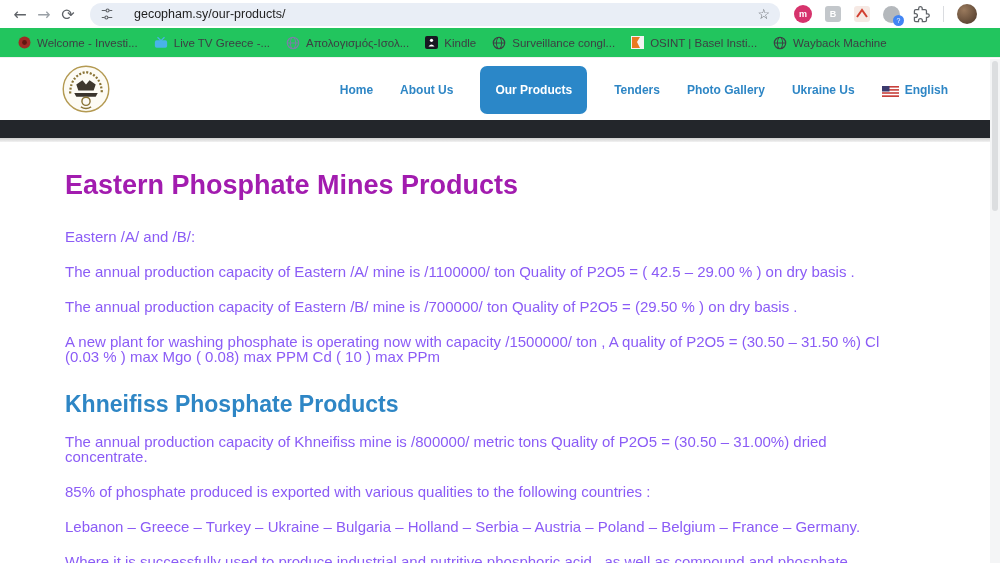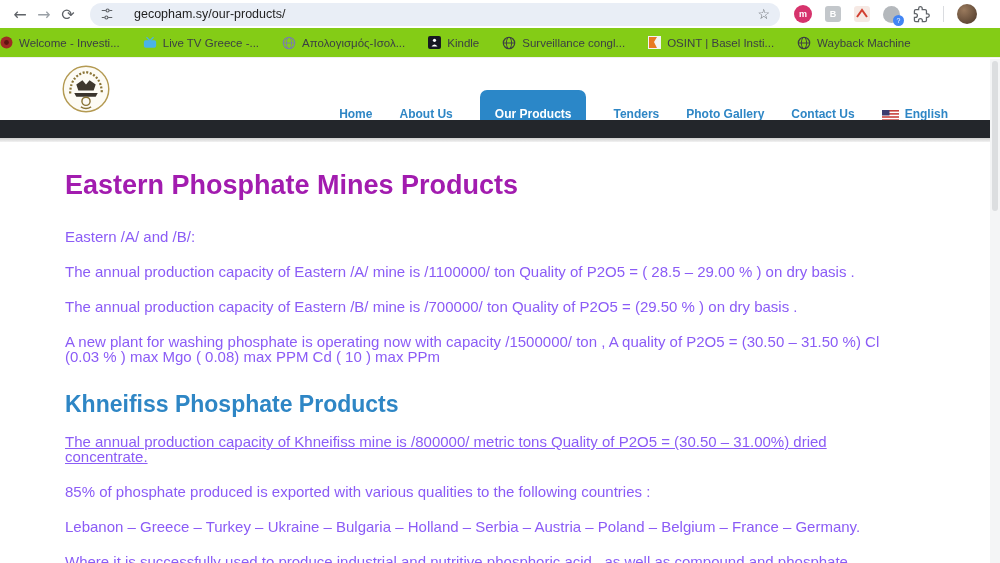--- a/index.html
+++ b/index.html
@@ -26,49 +26,49 @@
            font-size:9px; font-weight:bold; display:flex; align-items:center; justify-content:center; }
   .ext-help { position:relative; width:17px; height:17px; border-radius:50%; background:#b4b8bc; }
   .ext-help .badge { position:absolute; right:-4px; bottom:-3px; width:11px; height:11px;
                      border-radius:50%; background:#4285f4; color:#fff; font-size:7px;
                      display:flex; align-items:center; justify-content:center; }
   .divider { width:1px; height:16px; background:#dadce0; }
   .avatar { width:20px; height:20px; border-radius:50%;
             background:radial-gradient(circle at 35% 30%, #9a7a5d, #5d4634 75%); }
 
   
-  .bookmarks { position:absolute; top:28px; left:0; right:0; height:30px; background:#84cc16;
-               display:flex; align-items:center; padding:0 0; gap:23px;
+  .bookmarks { position:absolute; top:28px; left:0; right:0; height:30px; background:#22c55e;
+               display:flex; align-items:center; padding:0 18px; gap:16px;
                border-bottom:1px solid #f0f0f0; }
   .bm { display:flex; align-items:center; gap:6px; font-size:11.5px; color:#3c4043; cursor:pointer;
         white-space:nowrap; }
   .globe-gray { color:#3c4043; } .globe-purple { color:#7b7fa8; }
 
   
   .site-header { position:absolute; top:59px; left:0; right:0; height:61px; background:#fff; }
   .logo { position:absolute; left:62px; top:6px; cursor:pointer; }
   .mainnav { position:absolute; right:52px; top:0; height:100%; display:flex; align-items:center;
-             gap:27px;margin-top:24px; }
+             gap:27px; }
   .navlink { font-size:12px; font-weight:bold; color:#2e86c5; cursor:pointer; white-space:nowrap; }
   .navlink.active { background:#2b87c8; color:#fff; padding:17px 15px; border-radius:7px; }
   .lang { display:flex; align-items:flex-end; gap:6px; cursor:pointer; }
   .lang span { font-size:12px; font-weight:bold; color:#2e86c5; }
 
   
   .hero-band { position:absolute; top:120px; left:0; right:10px; height:18px; background:#23262b; }
   .hero-fade { position:absolute; top:138px; left:0; right:10px; height:4px;
                background:linear-gradient(#cfcfcf,#f2f2f2); }
   .content { position:absolute; top:142px; left:0; right:10px; bottom:0; background:#fff; }
   .content h1 { margin:27px 0 0 65px; font-size:27px; line-height:32px; font-weight:bold;
                 color:#a21caf; }
   .content h2 { margin:26px 0 16px 65px; font-size:23px; line-height:28px; font-weight:bold;
                 color:#2e86c5; }
   .content p  { margin:20px 80px 0 65px; font-size:15px; line-height:15px; color:#8b5cf6; }
   .content p.first { margin-top:28px; }
-  .content h2 + p { margin-top:3px;text-decoration:underline; }
+  .content h2 + p { margin-top:3px; }
 
   
   .scrollbar { position:absolute; top:59px; right:0; width:10px; bottom:0; background:#f4f5f6; }
   .scroll-thumb { position:absolute; top:2px; left:2px; width:6px; height:150px; border-radius:3px;
                   background:#dcdee0; }
 </style>
 </head>
 <body>
 
 <div class="stage">
@@ -192,21 +192,21 @@
         <circle cx="23.5" cy="35.5" r="4" fill="none" stroke="#8a7436" stroke-width="1.4"></circle>
         <path d="M18.5 41 q5 3.2 10 0" stroke="#8a7436" fill="none" stroke-width="1.4"></path>
       </svg>
     </div>
     <div class="mainnav">
       <span class="navlink">Home</span>
       <span class="navlink">About Us</span>
       <span class="navlink active">Our Products</span>
       <span class="navlink">Tenders</span>
       <span class="navlink">Photo Gallery</span>
-      <span class="navlink">Contact Us</span>
+      <span class="navlink">Ukraine Us</span>
       <div class="lang">
         <span style="display:flex">
           <svg width="17" height="11">
             <rect width="17" height="11" fill="#fff"></rect>
             <g fill="#c8413c">
               <rect y="0" width="17" height="1.6"></rect>
                 <rect y="3.1" width="17" height="1.6"></rect>
               <rect y="6.2" width="17" height="1.6"></rect>
                 <rect y="9.3" width="17" height="1.7"></rect>
             </g>
@@ -217,21 +217,21 @@
       </div>
     </div>
   </div>
 
   <div class="hero-band"></div>
   <div class="hero-fade"></div>
 
   <div class="content">
     <h1>Eastern Phosphate Mines Products</h1>
     <p class="first">Eastern /A/ and /B/:</p>
-    <p>The annual production capacity of Eastern /A/ mine is /1100000/ ton Quality of P2O5 = ( 28.5 – 29.00 % ) on dry basis .</p>
+    <p>The annual production capacity of Eastern /A/ mine is /1100000/ ton Quality of P2O5 = ( 42.5 – 29.00 % ) on dry basis .</p>
     <p>The annual production capacity of Eastern /B/ mine is /700000/ ton Quality of P2O5 = (29.50 % ) on dry basis .</p>
     <p>A new plant for washing phosphate is operating now with capacity /1500000/ ton , A quality of P2O5 = (30.50 – 31.50 %) Cl (0.03 % ) max Mgo ( 0.08) max PPM Cd ( 10 ) max PPm</p>
 
     <h2>Khneifiss Phosphate Products</h2>
     <p>The annual production capacity of Khneifiss mine is /800000/ metric tons Quality of P2O5 = (30.50 – 31.00%) dried concentrate.</p>
     <p>85% of phosphate produced is exported with various qualities to the following countries :</p>
     <p>Lebanon – Greece – Turkey – Ukraine – Bulgaria – Holland – Serbia – Austria – Poland – Belgium – France – Germany.</p>
     <p>Where it is successfully used to produce industrial and nutritive phosphoric acid , as well as compound and phosphate fertilizers by fertilizer plant in Homs</p>
   </div>
 

